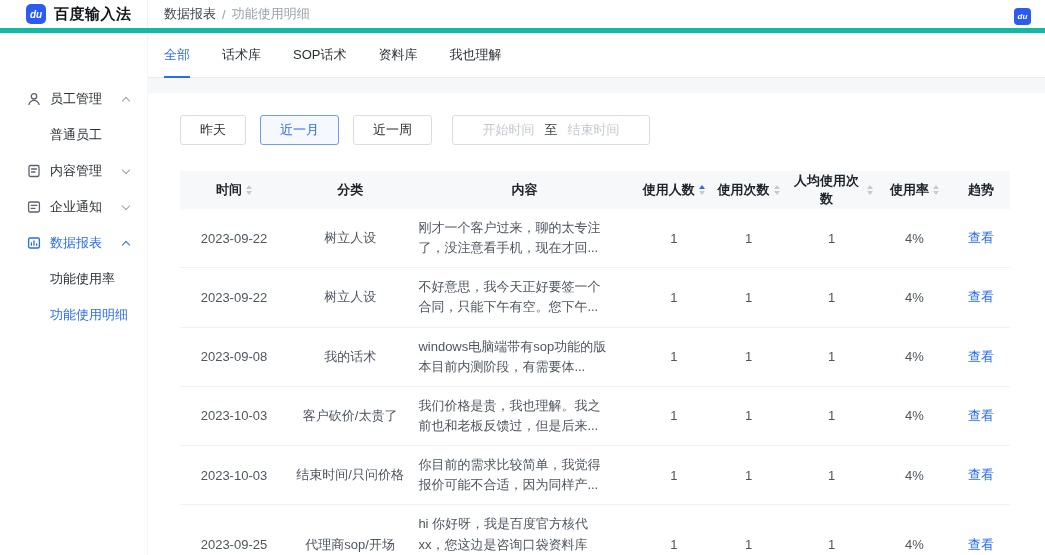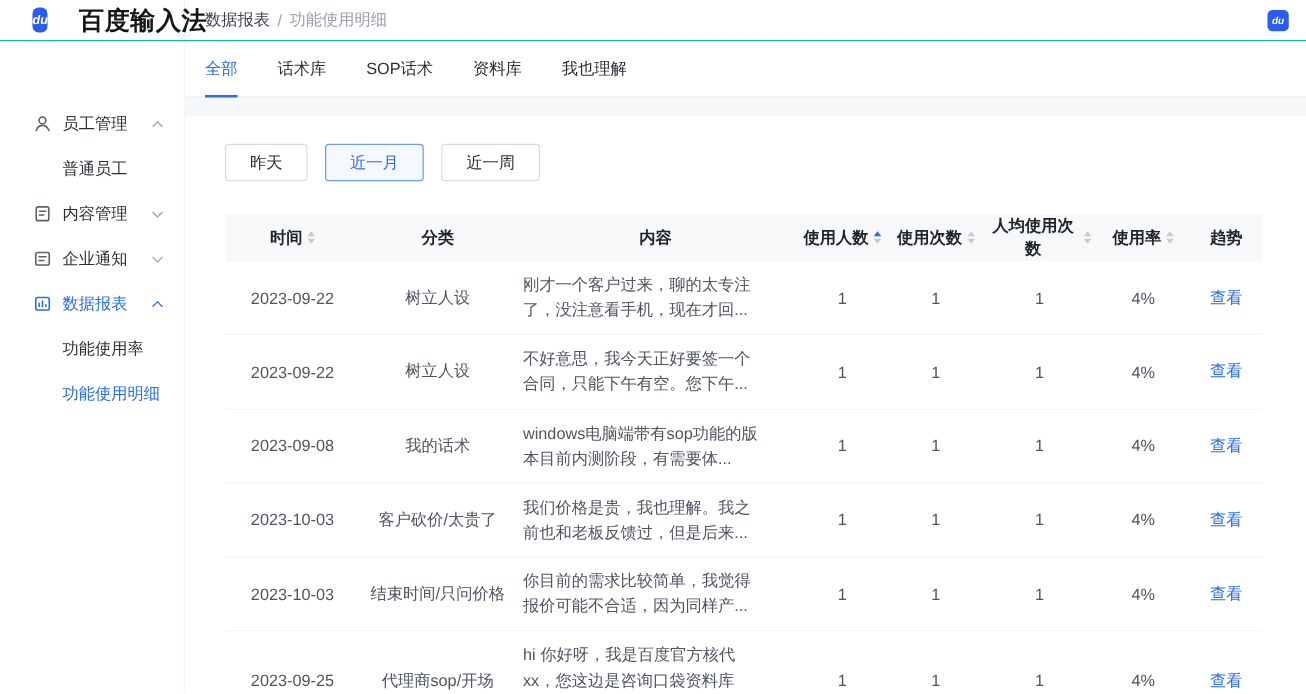--- a/index.html
+++ b/index.html
@@ -1,25 +1,25 @@
 <!DOCTYPE html>
 <html><head>
 <meta charset="utf-8">
 <style>
   * { margin:0; padding:0; box-sizing:border-box; }
   html,body { width:1045px; height:555px; overflow:hidden; background:#fff;
     font-family:"Liberation Sans","DejaVu Sans",sans-serif; }
   .app { width:100%; height:100%; display:flex; flex-direction:column; }
 
   
-  header { height:33px; display:flex; align-items:center; border-bottom:1px solid #14b8a6; position:relative; flex:none; }
+  header { height:33px; display:flex; align-items:center; border-bottom:5px solid #14b8a6; position:relative; flex:none; }
   .logo { width:148px; height:100%; display:flex; align-items:center; padding-left:26px; border-right:1px solid #eef0f2; flex:none; }
   .logo-badge { width:20px; height:20px; border-radius:5px; background:#2B5BF0; color:#fff; font-size:10px;
     font-weight:bold; font-style:italic; display:flex; align-items:center; justify-content:center; margin-right:8px; }
-  .logo-text { font-size:20px; font-weight:bold; color:#14161a; letter-spacing:.5px; white-space:nowrap;margin-left:17px; }
+  .logo-text { font-size:15px; font-weight:bold; color:#14161a; letter-spacing:.5px; white-space:nowrap; }
   .breadcrumb { margin-left:16px; font-size:13px; display:flex; gap:6px; align-items:center; }
   .bc-section { color:#3d434d; }
   .bc-sep, .bc-current { color:#9aa0ab; }
   .avatar-badge { position:absolute; right:14px; top:8px; width:17px; height:17px; border-radius:4px; background:#2B5BF0;
     color:#fff; font-size:8px; font-weight:bold; font-style:italic; display:flex; align-items:center; justify-content:center; cursor:pointer; }
 
   
   .body-row { flex:1; display:flex; min-height:0; }
   aside { width:148px; flex:none; background:#fff; padding-top:48px; border-right:1px solid #f5f6f8; }
   main { flex:1; display:flex; flex-direction:column; min-width:0; }
@@ -165,20 +165,25 @@
       </nav>
 
       <div class="gray-strip"></div>
 
       <section class="card">
 
         <div class="filters">
           <button class="btn">昨天</button>
           <button class="btn active">近一月</button>
           <button class="btn">近一周</button>
+          <div class="date-range">
+            <span class="ph">开始时间</span>
+            <span class="dr-sep">至</span>
+            <span class="ph">结束时间</span>
+          </div>
         </div>
 
         <table>
           <colgroup>
             <col style="width:13%">
               <col style="width:15%">
               <col style="width:27%">
               <col style="width:9%">
             <col style="width:9%">
               <col style="width:11%">

